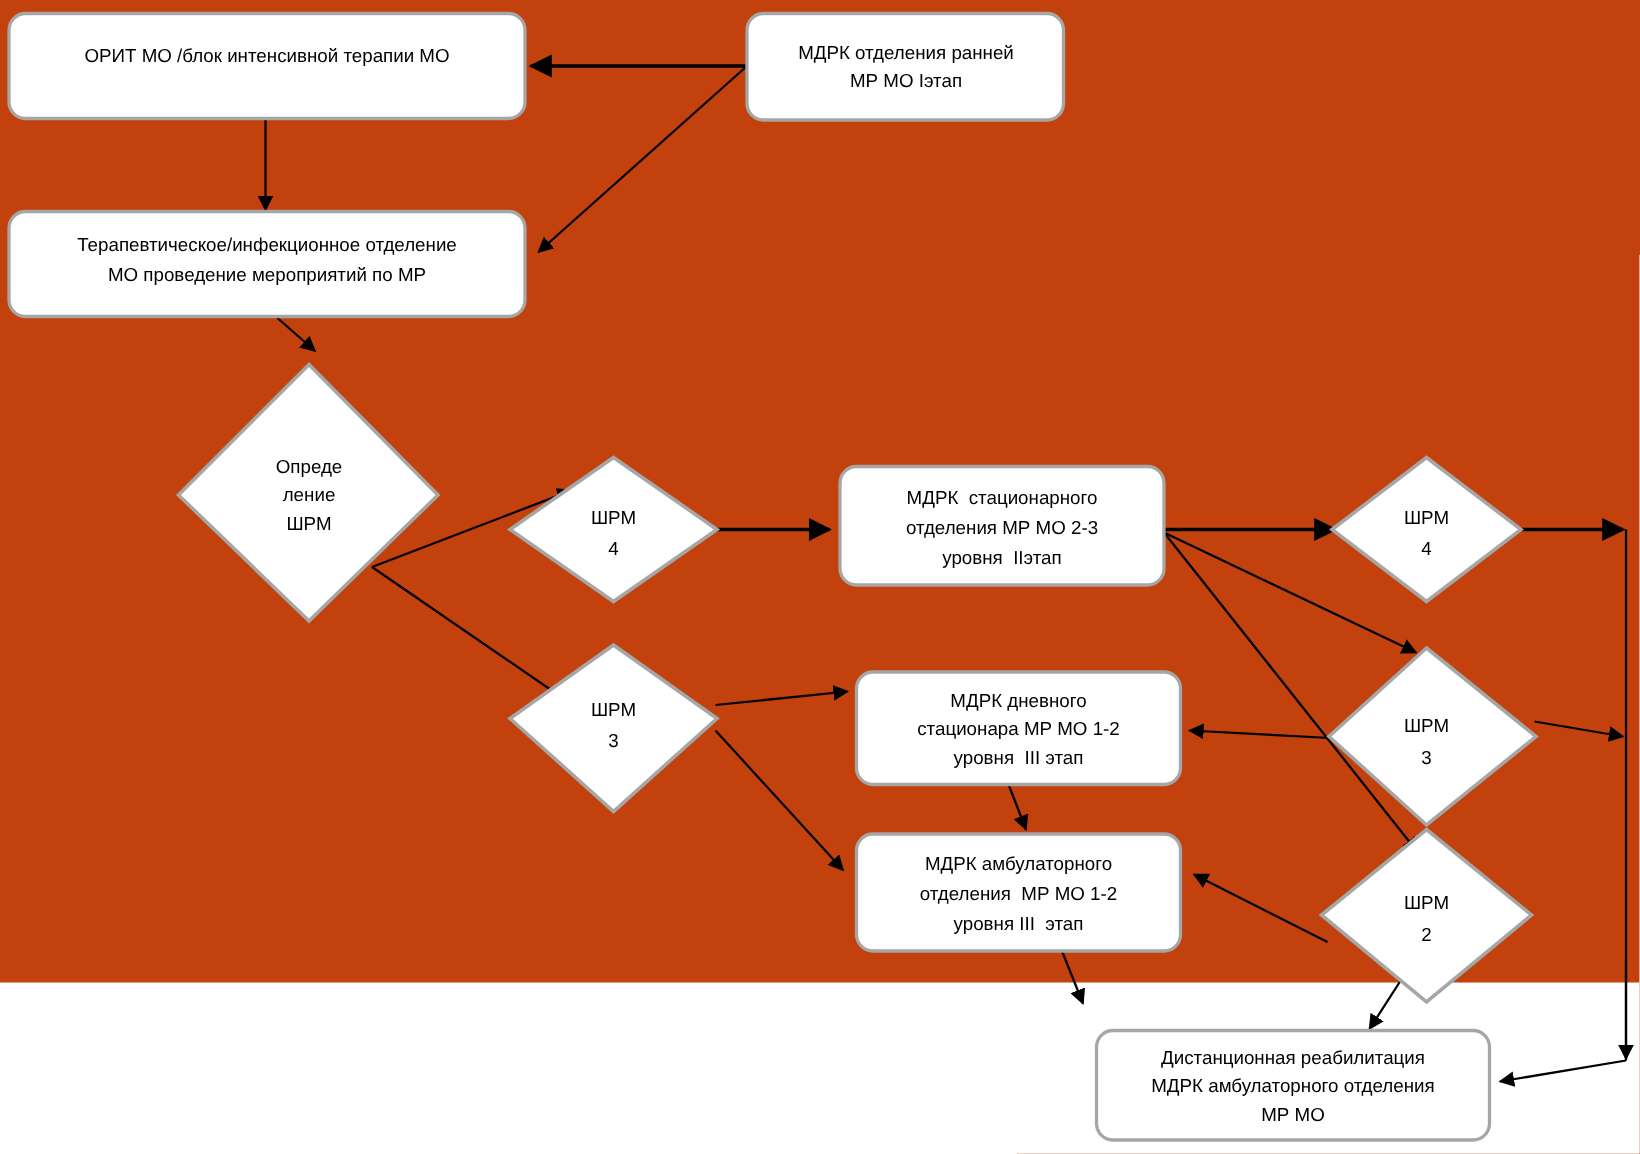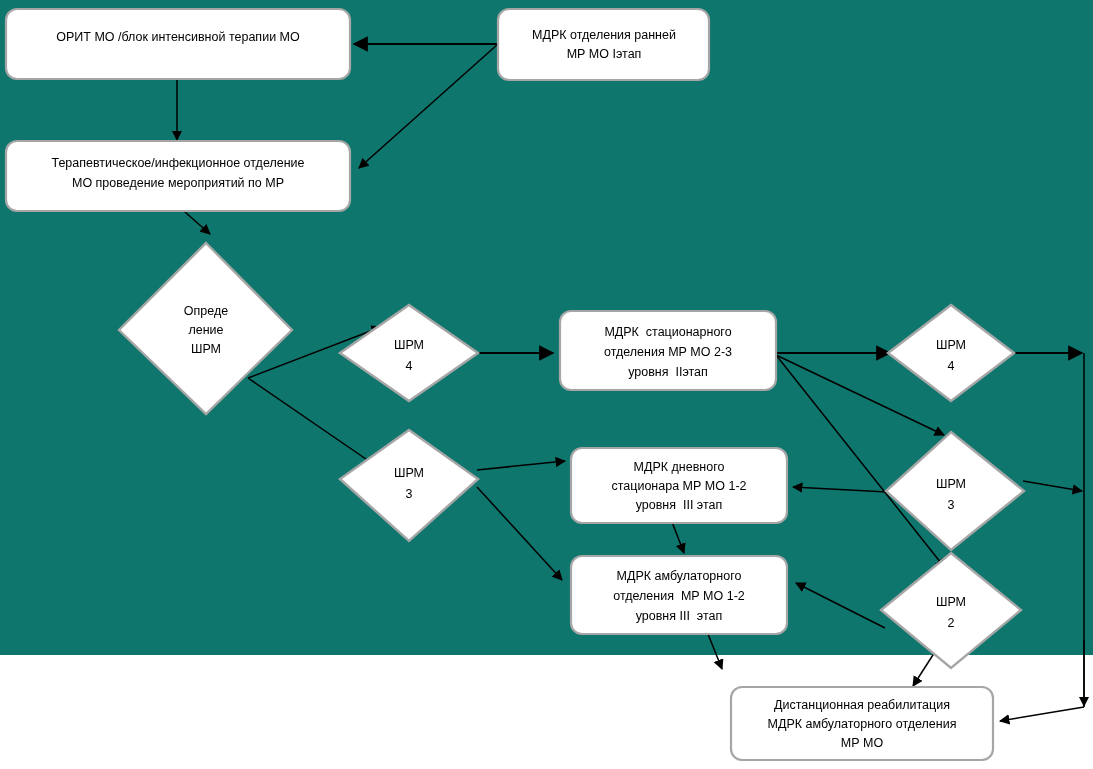--- a/index.html
+++ b/index.html
@@ -10,21 +10,21 @@
   body {
     width: 1093px;
     height: 769px;
     font-family: "Liberation Sans", sans-serif;
     overflow: hidden;
   }
   #canvas {
     position: relative;
     width: 1093px;
     height: 655px;
-    background: #0f766e;
+    background: #c2410c;
   }
   svg#diagram {
     position: absolute;
     top: 0;
     left: 0;
     width: 1093px;
     height: 769px;
   }
   .node-box {
     fill: #ffffff;

